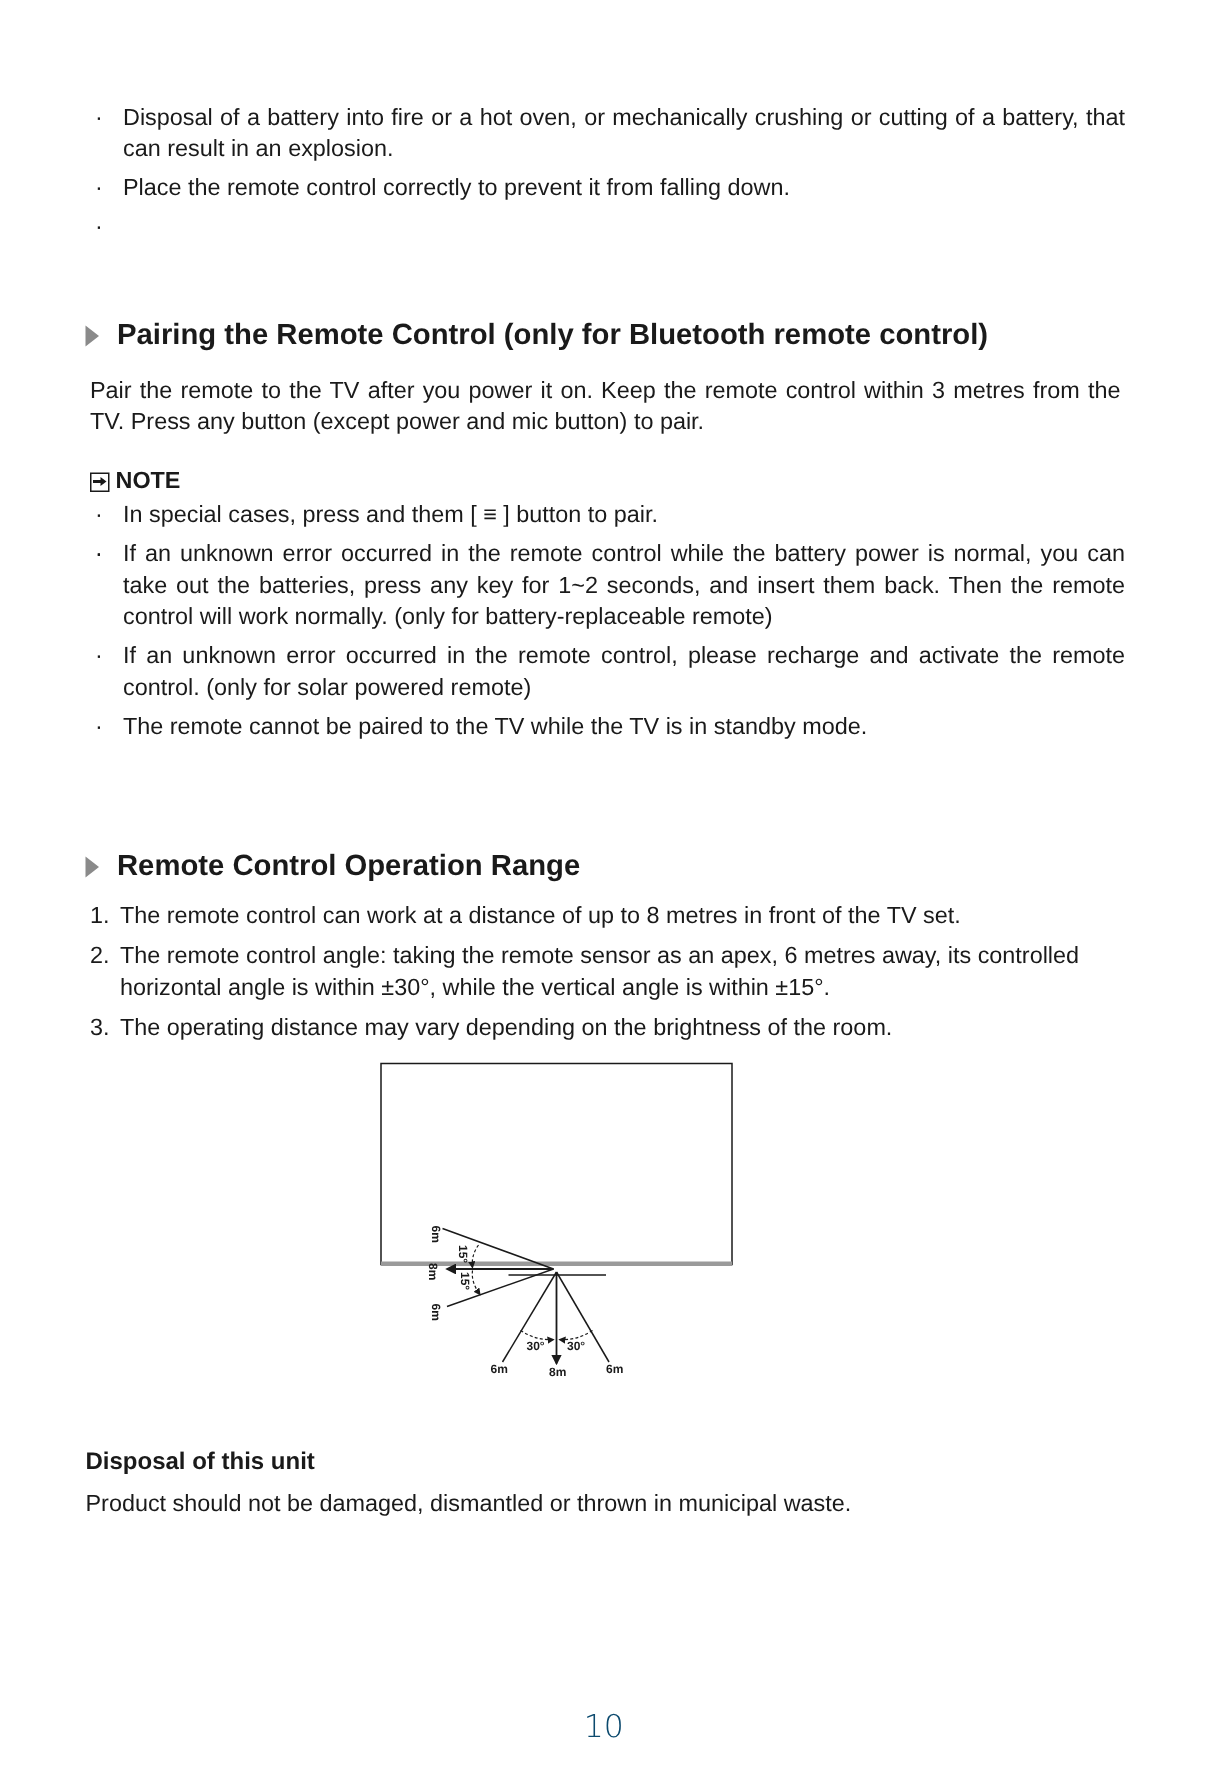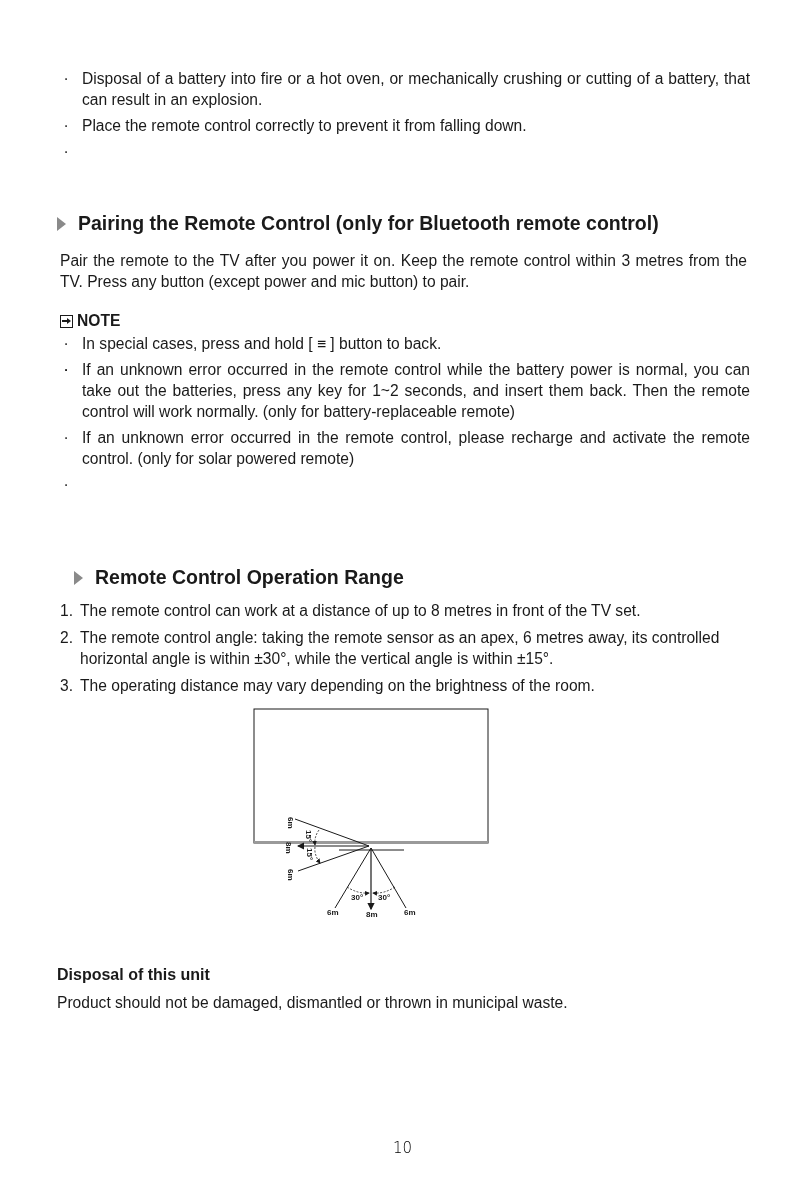--- a/index.html
+++ b/index.html
@@ -24,21 +24,21 @@
 
   .numlist { position: absolute; left: 60px; width: 690px; margin: 0; padding: 0; list-style: none; top: 600px; }
   .numlist li { position: relative; padding-left: 20px; font-size: 15.6px; line-height: 21px; margin-bottom: 6px; }
   .numlist li .num { position: absolute; left: 0; top: 0; }
 
   .diagram { position: absolute; left: 250px; top: 705px; width: 245px; height: 220px; }
 
   .disposal-title { position: absolute; left: 57px; top: 966px; font-weight: bold; font-size: 16px; }
   .disposal-line { position: absolute; left: 57px; font-size: 15.6px; line-height: 21px; }
 
-  .page-num { position: absolute; left: 0; width: 805px; top: 1139px; text-align: center; font-size: 15px; color: #000000; font-family: "DejaVu Sans", sans-serif; font-weight: 300; }
+  .page-num { position: absolute; left: 0; width: 805px; top: 1139px; text-align: center; font-size: 21px; color: #0c4a6e; font-family: "DejaVu Sans", sans-serif; font-weight: 300; }
 </style>
 </head>
 <body>
 
 <div class="page">
 
   <ul class="bullets" style="top:68px;">
     <li><span class="dot">·</span><span>Disposal of a battery into fire or a hot oven, or mechanically crushing or cutting of a battery, that can result in an explosion.</span></li>
     <li><span class="dot">·</span><span>Place the remote control correctly to prevent it from falling down.</span></li>
     <li><span class="dot">·</span></li>
@@ -50,28 +50,28 @@
   </div>
 
   <p class="para" style="top:250px;">Pair the remote to the TV after you power it on. Keep the remote control within 3 metres from the TV. Press any button (except power and mic button) to pair.</p>
 
   <div class="note-head">
     <span class="note-icon"></span>
     <span>NOTE</span>
   </div>
 
   <ul class="bullets" style="top:333px;">
-    <li><span class="dot">·</span><span>In special cases, press and hold [ ≡ ] button to back.</span></li>
+    <li><span class="dot">·</span><span>In special cases, press and them [ ≡ ] button to pair.</span></li>
     <li><span class="dot">·</span></li>
     <li><span class="dot">·</span><span>If an unknown error occurred in the remote control while the battery power is normal, you can take out the batteries, press any key for 1~2 seconds, and insert them back. Then the remote control will work normally. (only for battery-replaceable remote)</span></li>
     <li><span class="dot">·</span><span>If an unknown error occurred in the remote control, please recharge and activate the remote control. (only for solar powered remote)</span></li>
-    <li><span class="dot">·</span></li>
+    <li><span class="dot">·</span><span>The remote cannot be paired to the TV while the TV is in standby mode.</span></li>
   </ul>
 
-  <div class="section-head h1" style="top:566px;margin-left:17px;">
+  <div class="section-head h1" style="top:566px;">
     <span class="tri"></span>
     <span>Remote Control Operation Range</span>
   </div>
 
   <ol class="numlist">
     <li><span class="num">1.</span><span>The remote control can work at a distance of up to 8 metres in front of the TV set.</span></li>
     <li><span class="num">2.</span><span>The remote control angle: taking the remote sensor as an apex, 6 metres away, its controlled horizontal angle is within ±30°, while the vertical angle is within ±15°.</span></li>
     <li><span class="num">3.</span><span>The operating distance may vary depending on the brightness of the room.</span></li>
   </ol>
 

